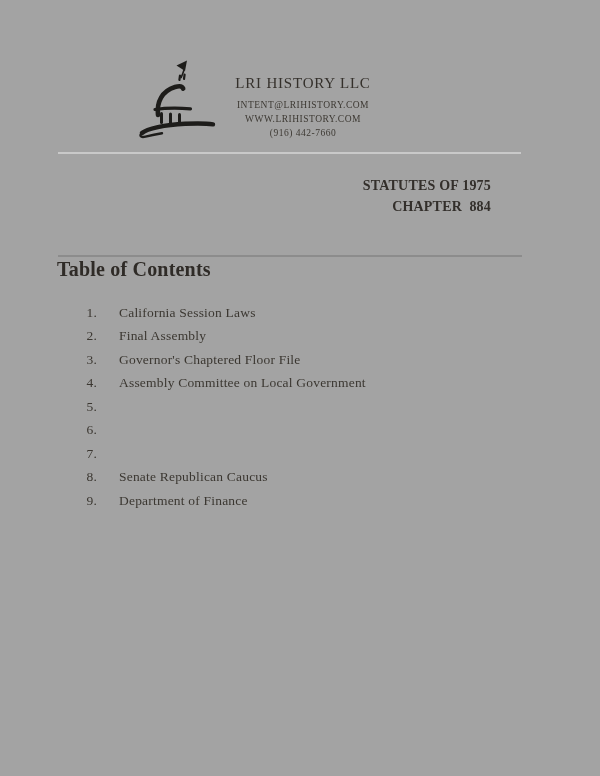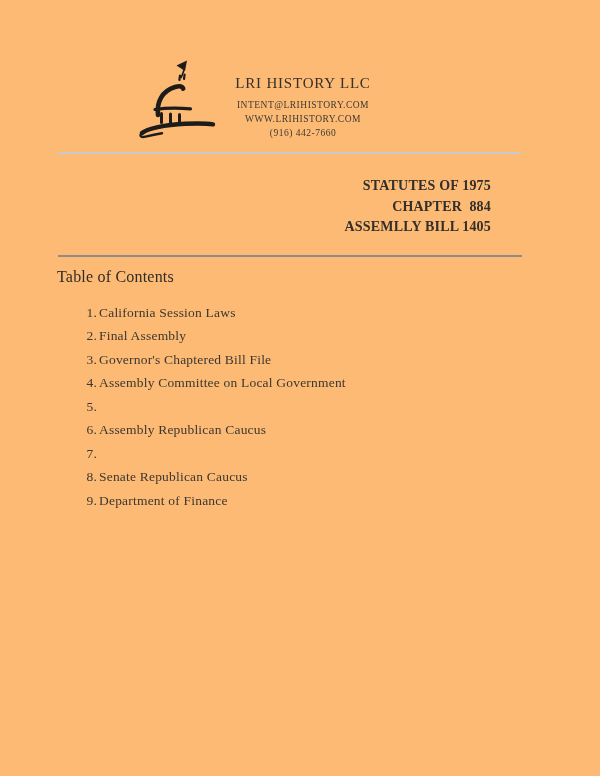--- a/index.html
+++ b/index.html
@@ -1,19 +1,19 @@
 <!DOCTYPE html>
 <html><head>
 <meta charset="utf-8">
 <style>
   html,body{margin:0;padding:0;background:#ffffff;}
   .page{
     position:relative;
     width:600px;height:776px;
-    background:#fdba74;
+    background:#a3a3a3;
     font-family:"Liberation Serif", serif;
     color:#38342f;
     overflow:hidden;
   }
   
   .logo{position:absolute;left:135px;top:58px;width:82px;height:90px;}
   .headtext{
     position:absolute;left:180px;top:74px;width:246px;
     text-align:center;
   }
@@ -37,32 +37,32 @@
   }
   
   .reference{
     position:absolute;top:176px;right:109px;
     text-align:right;font-weight:bold;color:#332f2b;
     font-size:14px;line-height:20.5px;letter-spacing:0.2px;font-family:Liberation Serif, serif;
   }
   .ref-line{white-space:pre;}
   
   .toc-title{
-    position:absolute;left:57px;top:268px;
-    font-size:16px;font-weight:normal;color:#2f2b27;letter-spacing:0.2px;
+    position:absolute;left:57px;top:258px;
+    font-size:20px;font-weight:bold;color:#2f2b27;letter-spacing:0.2px;
   }
   .toc-list{position:absolute;left:57px;top:301px;width:420px;}
   .toc-row{
     display:flex;align-items:center;height:23.5px;
     font-size:13.5px;color:#3b3731;letter-spacing:0.2px;
   }
   .toc-num{
     width:40px;text-align:right;flex:0 0 40px;
   }
-  .toc-label{margin-left:2px;white-space:nowrap;}
+  .toc-label{margin-left:22px;white-space:nowrap;}
 </style>
 </head>
 <body>
 
 <div class="page">
 
   <div class="logo">
     <svg width="82" height="90" viewBox="0 0 82 90" fill="none" xmlns="http://www.w3.org/2000/svg">
 
       <path d="M 41.5,7.5 L 52,2.5 L 50,13 Z" fill="#1d1c1a"></path>
@@ -91,50 +91,48 @@
       <div>WWW.LRIHISTORY.COM</div>
       <div>(916) 442-7660</div>
     </div>
   </div>
 
   <div class="rule-top"></div>
 
   <div class="reference">
     <div class="ref-line">STATUTES OF 1975</div>
     <div class="ref-line">CHAPTER  884</div>
-    <div class="ref-line">ASSEMLLY BILL 1405</div>
   </div>
 
   <div class="rule-mid"></div>
 
   <div class="toc-title">Table of Contents</div>
 
   <div class="toc-list">
     <div class="toc-row">
       <span class="toc-num">1.</span>
       <span class="toc-label">California Session Laws</span>
     </div>
     <div class="toc-row">
       <span class="toc-num">2.</span>
       <span class="toc-label">Final Assembly</span>
     </div>
     <div class="toc-row">
       <span class="toc-num">3.</span>
-      <span class="toc-label">Governor's Chaptered Bill File</span>
+      <span class="toc-label">Governor's Chaptered Floor File</span>
     </div>
     <div class="toc-row">
       <span class="toc-num">4.</span>
       <span class="toc-label">Assembly Committee on Local Government</span>
     </div>
     <div class="toc-row">
       <span class="toc-num">5.</span>
     </div>
     <div class="toc-row">
       <span class="toc-num">6.</span>
-      <span class="toc-label">Assembly Republican Caucus</span>
     </div>
     <div class="toc-row">
       <span class="toc-num">7.</span>
     </div>
     <div class="toc-row">
       <span class="toc-num">8.</span>
       <span class="toc-label">Senate Republican Caucus</span>
     </div>
     <div class="toc-row">
       <span class="toc-num">9.</span>

